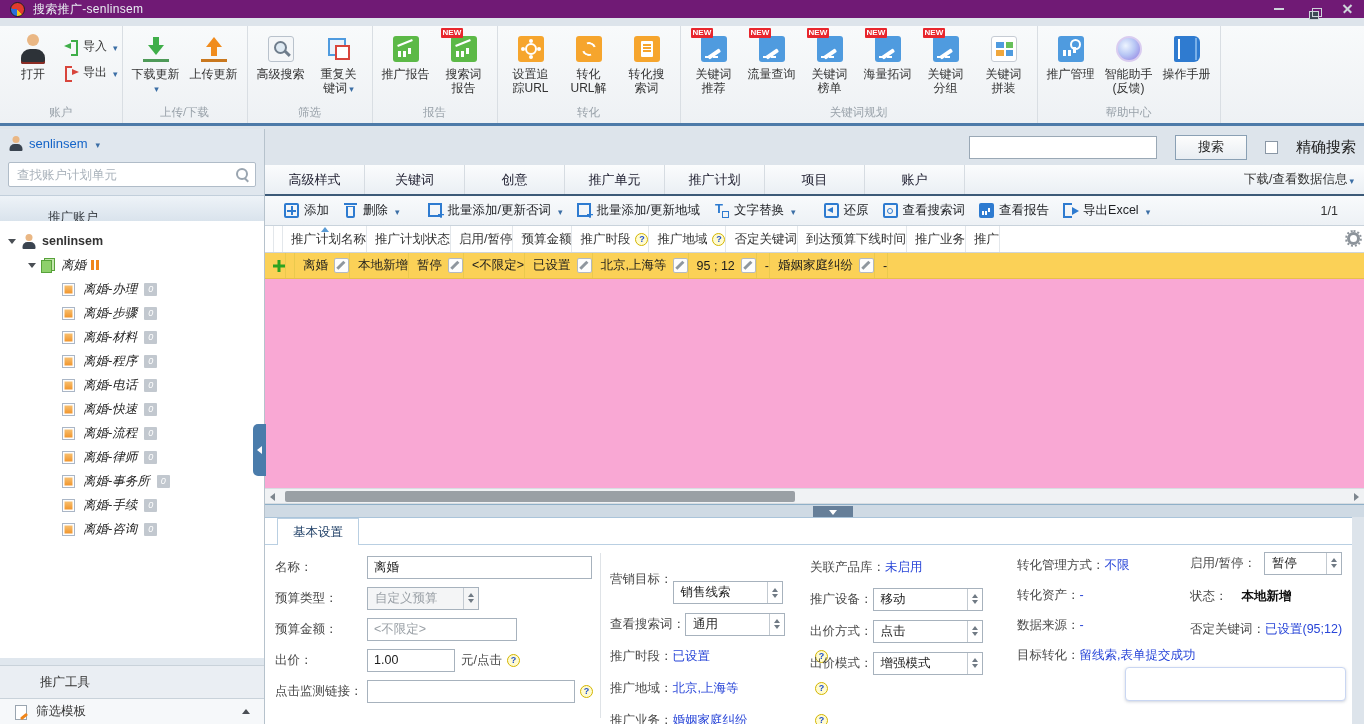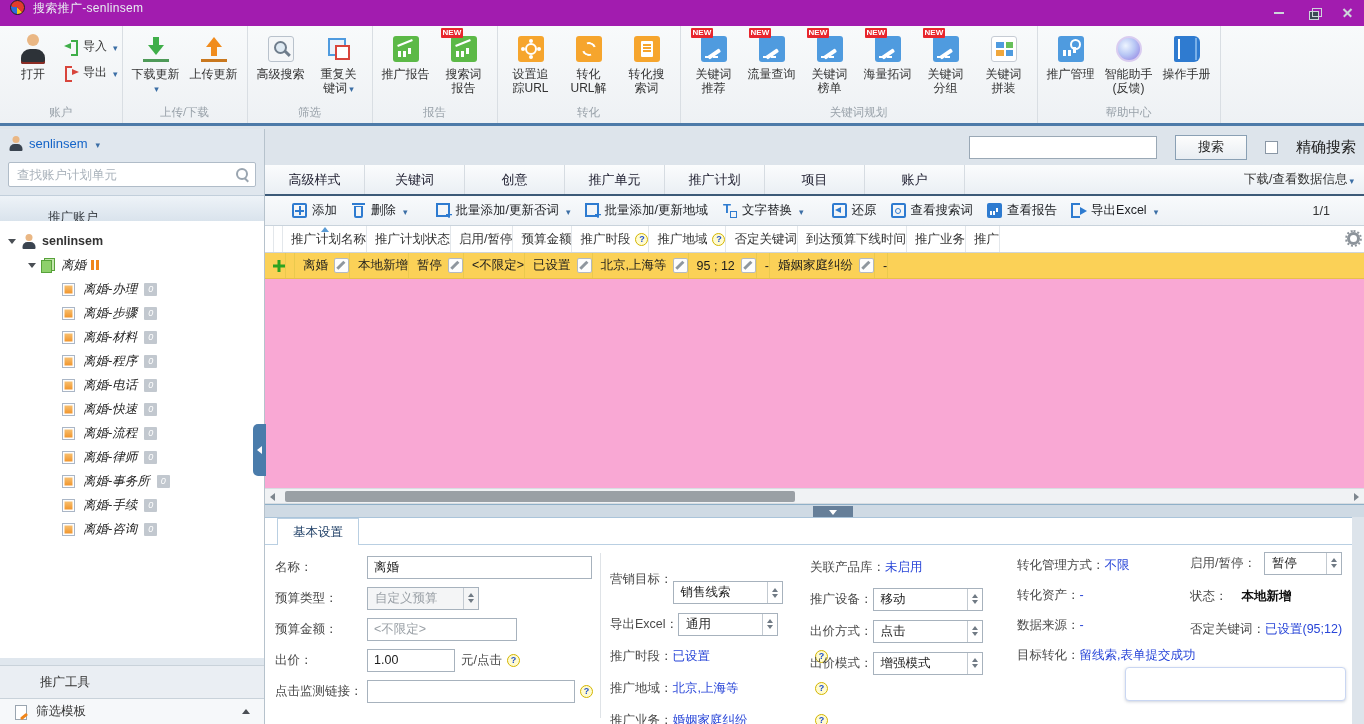--- a/index.html
+++ b/index.html
@@ -1,21 +1,21 @@
 <!DOCTYPE html>
 <html><head>
 <meta charset="utf-8">
 <style>
   *{margin:0;padding:0;box-sizing:border-box}
   html,body{width:1364px;height:724px;overflow:hidden}
   body{font-family:"Liberation Sans","DejaVu Sans",sans-serif;font-size:12.5px;color:#333;background:#dde4eb}
   #app{position:relative;width:1364px;height:724px;background:#dde4eb;overflow:hidden}
 
   
-  .titlebar{position:absolute;top:0;left:0;right:0;height:26px;background:#a21caf;display:flex;align-items:flex-start;color:#e8edf1}
+  .titlebar{position:absolute;top:0;left:0;right:0;height:18px;background:#701a75;display:flex;align-items:center;color:#e8edf1}
   .app-logo{width:15px;height:15px;border-radius:50%;margin:0 8px 0 10px;background:conic-gradient(#e23b2e 0 38%,#f5c518 38% 52%,#2a6fdb 52% 78%,#e23b2e 78%);border:1px solid #222}
   .title-text{font-size:12px;letter-spacing:.3px}
   .win-btns{margin-left:auto;display:flex;height:100%}
   .wb{width:34px;height:100%;display:flex;align-items:center;justify-content:center;position:relative;cursor:default}
   .wb-min::before{content:"";width:10px;height:2px;background:#cdd5da}
   .wb-max::before{content:"";width:8px;height:7px;border:1px solid #cdd5da;position:absolute;left:13px;top:11px;background:#3c4a54}
   .wb-max::after{content:"";width:8px;height:7px;border:1px solid #cdd5da;position:absolute;left:16px;top:8px}
   .wb-close::before,.wb-close::after{content:"";position:absolute;width:11px;height:1.6px;background:#cdd5da}
   .wb-close::before{transform:rotate(45deg)}.wb-close::after{transform:rotate(-45deg)}
 
@@ -123,21 +123,21 @@
   .topstrip{height:36px;display:flex;align-items:center;justify-content:flex-end;padding-right:8px;gap:18px}
   .q-input{width:188px;height:23px;border:1px solid #9aa8b5;background:#fff;outline:none;padding:0 6px;font-size:12.5px}
   .q-btn{width:72px;height:25px;background:linear-gradient(#fdfdfd,#e8edf2);border:1px solid #8aa0b4;font-size:13px;color:#222;display:flex;align-items:center;justify-content:center;cursor:default}
   .cb{width:13px;height:13px;background:#fff;border:1px solid #8a97a5;flex:none}
   .exact-lbl{color:#222;font-size:15px}
 
   .tabstrip{height:31px;display:flex;align-items:stretch;background:linear-gradient(#fbfcfd,#eaeff4);border-bottom:2px solid #3c5a78}
   .tab{width:100px;display:flex;align-items:center;justify-content:center;font-size:13px;color:#223;border-right:1px solid #d6dce2;cursor:default}
   .data-info{margin-left:auto;display:flex;align-items:center;padding-right:10px;color:#333;font-size:12.5px}
 
-  .listbar{height:30px;background:linear-gradient(#f8fafc,#edf1f5);border-bottom:1px solid #c9d3dc;display:flex;align-items:center;padding:0 20px;gap:2px}
+  .listbar{height:30px;background:linear-gradient(#f8fafc,#edf1f5);border-bottom:1px solid #c9d3dc;display:flex;align-items:center;padding:0 12px;gap:2px}
   .tb-item{display:flex;align-items:center;gap:5px;padding:0 7px;color:#1c1e22;font-size:12.5px;cursor:default}
   .tbi{width:15px;height:15px;position:relative;display:inline-block;flex:none}
   .tbi.add{border:2px solid #2e7bd0;border-radius:2px}
   .tbi.add::before{content:"";position:absolute;left:50%;top:1px;bottom:1px;width:2px;background:#2e7bd0;transform:translateX(-50%)}
   .tbi.add::after{content:"";position:absolute;top:50%;left:1px;right:1px;height:2px;background:#2e7bd0;transform:translateY(-50%)}
   .tbi.del::before{content:"";position:absolute;top:0;left:1px;right:1px;height:2px;background:#2e7bd0}
   .tbi.del::after{content:"";position:absolute;top:3px;left:3px;right:3px;bottom:0;border:2px solid #2e7bd0;border-top-width:1px;border-radius:0 0 2px 2px}
   .tbi.batch::before{content:"";position:absolute;left:0;top:0;width:10px;height:10px;border:2px solid #2e7bd0}
   .tbi.batch::after{content:"+";position:absolute;right:-2px;bottom:-4px;color:#2e7bd0;font-weight:bold;font-size:12px}
   .tbi.text::before{content:"T";position:absolute;left:1px;top:-1px;font-weight:bold;font-size:13px;line-height:13px;color:#2e7bd0}
@@ -858,21 +858,21 @@
 
           <div class="frow">
                 <span class="flabel">营销目标：</span>
                 <span class="sel" style="width: 110px; margin-top: 26px;">
                   <span>销售线索</span>
                   <span class="spin"></span>
                 </span>
 
               </div>
               <div class="frow">
-                <span class="flabel">导出Excel：</span>
+                <span class="flabel">查看搜索词：</span>
                 <span class="sel" style="width: 100px;">
                   <span>通用</span>
                   <span class="spin"></span>
                 </span>
 
               </div>
               <div class="frow">
                 <span class="flabel">推广时段：</span>
 
                 <span class="flink">已设置</span>

